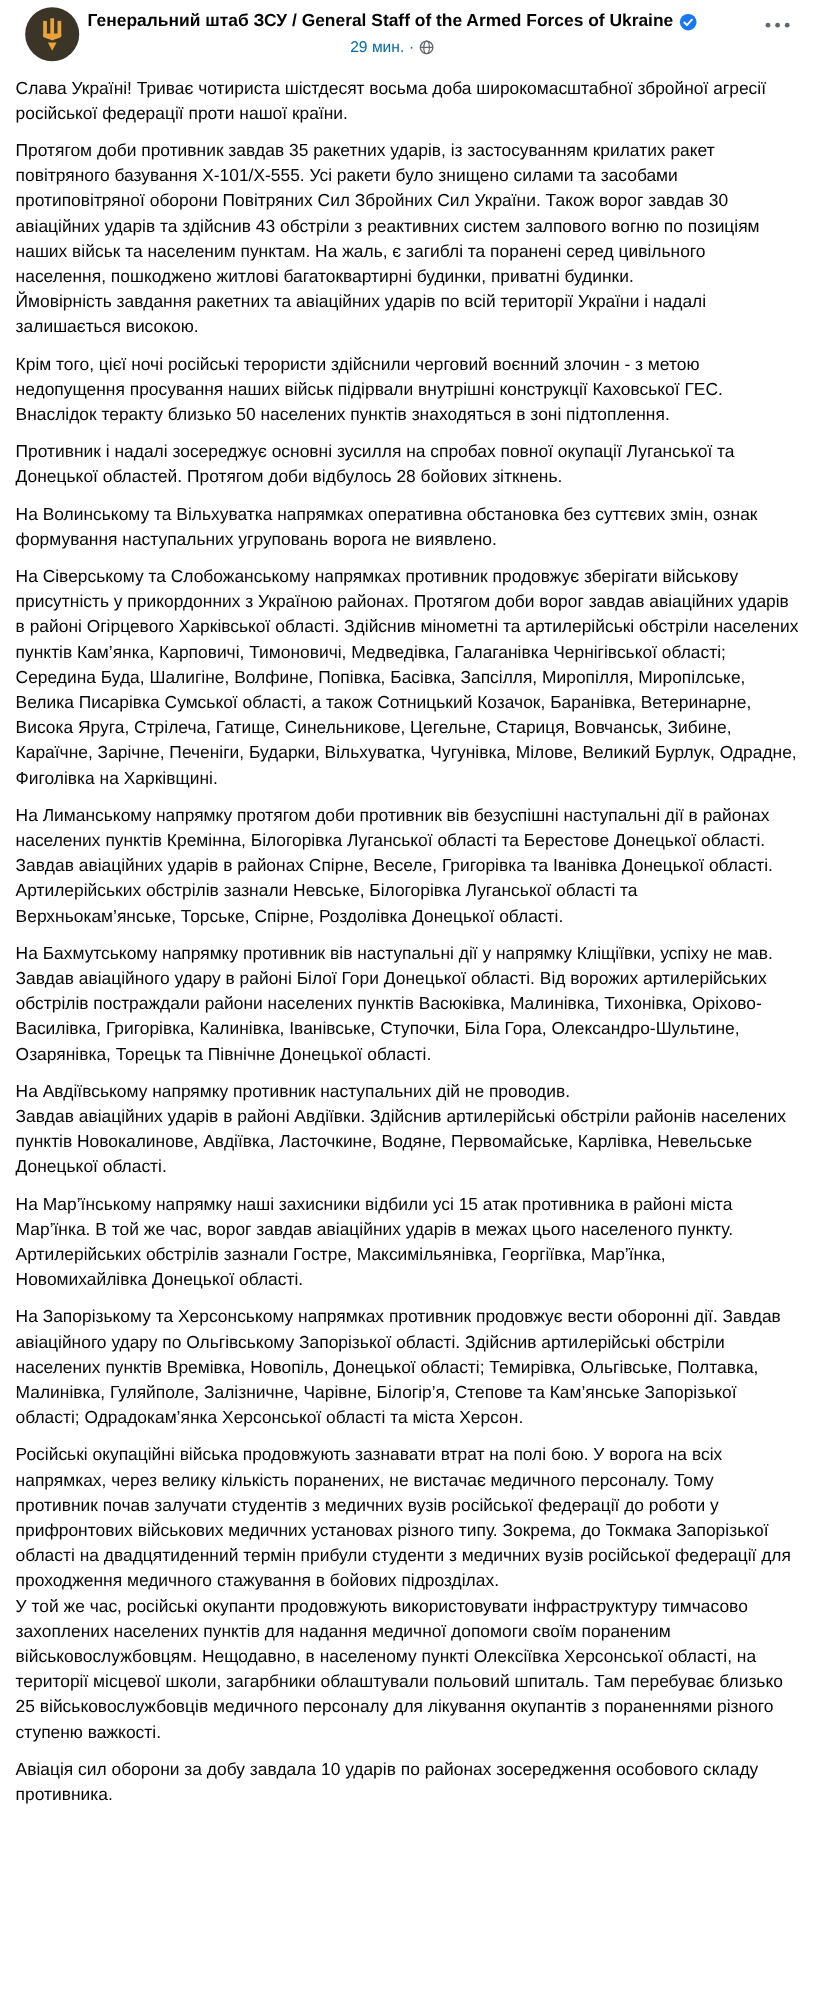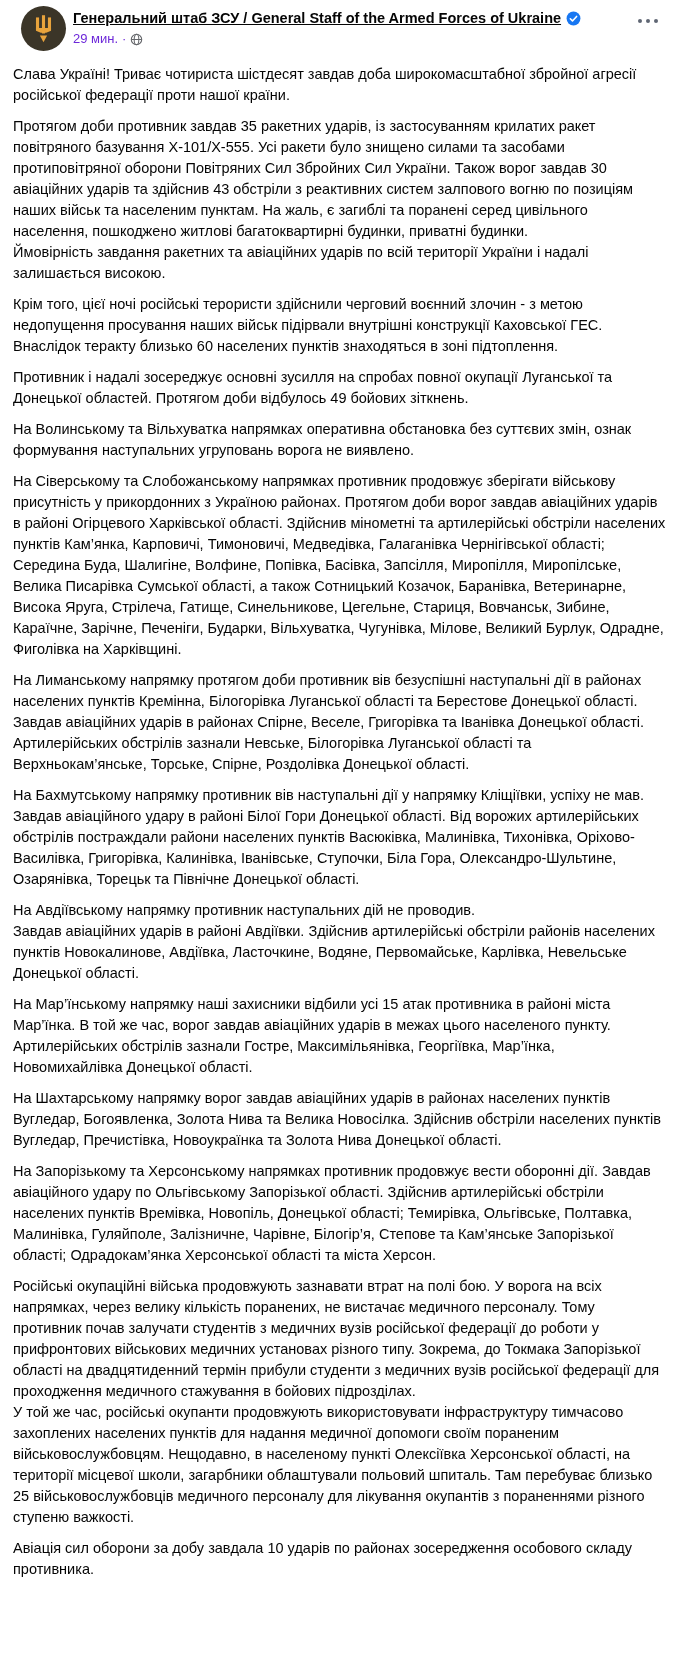--- a/index.html
+++ b/index.html
@@ -34,30 +34,30 @@
   .name-row {
     display: flex;
     align-items: center;
     gap: 5px;
     font-size: 14.5px;
     font-weight: 700;
     line-height: 19px;
     color: #050505;
     white-space: nowrap;
     cursor: pointer;
-    text-decoration: underline;
   }
   .sub-row {
     display: flex;
     align-items: center;
     gap: 4px;
     margin-top: 3px;
     font-size: 13px;
     line-height: 16px;
-    color: #6d28d9;
+    color: #0369a1;
+    justify-content: center;
   }
   .sub-row .ts { cursor: pointer; }
   .more-btn {
     position: absolute;
     top: 12px;
     right: 16px;
     background: none;
     border: none;
     padding: 6px 4px;
     cursor: pointer;
@@ -119,33 +119,32 @@
       <svg width="22" height="6" viewBox="0 0 22 6" aria-hidden="true">
         <circle cx="3" cy="3" r="2" fill="#5f6673"></circle>
         <circle cx="11" cy="3" r="2" fill="#5f6673"></circle>
         <circle cx="19" cy="3" r="2" fill="#5f6673"></circle>
       </svg>
     </button>
 
   </div>
 
   <div class="body">
-    <p>Слава Україні! Триває чотириста шістдесят завдав доба широкомасштабної збройної агресії російської федерації проти нашої країни.</p>
+    <p>Слава Україні! Триває чотириста шістдесят восьма доба широкомасштабної збройної агресії російської федерації проти нашої країни.</p>
     <p>Протягом доби противник завдав 35 ракетних ударів, із застосуванням крилатих ракет повітряного базування Х-101/Х-555. Усі ракети було знищено силами та засобами протиповітряної оборони Повітряних Сил Збройних Сил України. Також ворог завдав 30 авіаційних ударів та здійснив 43 обстріли з реактивних систем залпового вогню по позиціям наших військ та населеним пунктам. На жаль, є загиблі та поранені серед цивільного населення, пошкоджено житлові багатоквартирні будинки, приватні будинки.
 Ймовірність завдання ракетних та авіаційних ударів по всій території України і надалі залишається високою.</p>
-    <p>Крім того, цієї ночі російські терористи здійснили черговий воєнний злочин - з метою недопущення просування наших військ підірвали внутрішні конструкції Каховської ГЕС. Внаслідок теракту близько 60 населених пунктів знаходяться в зоні підтоплення.</p>
-    <p>Противник і надалі зосереджує основні зусилля на спробах повної окупації Луганської та Донецької областей. Протягом доби відбулось 49 бойових зіткнень.</p>
+    <p>Крім того, цієї ночі російські терористи здійснили черговий воєнний злочин - з метою недопущення просування наших військ підірвали внутрішні конструкції Каховської ГЕС. Внаслідок теракту близько 50 населених пунктів знаходяться в зоні підтоплення.</p>
+    <p>Противник і надалі зосереджує основні зусилля на спробах повної окупації Луганської та Донецької областей. Протягом доби відбулось 28 бойових зіткнень.</p>
     <p>На Волинському та Вільхуватка напрямках оперативна обстановка без суттєвих змін, ознак формування наступальних угруповань ворога не виявлено.</p>
     <p>На Сіверському та Слобожанському напрямках противник продовжує зберігати військову присутність у прикордонних з Україною районах. Протягом доби ворог завдав авіаційних ударів в районі Огірцевого Харківської області. Здійснив мінометні та артилерійські обстріли населених пунктів Кам’янка, Карповичі, Тимоновичі, Медведівка, Галаганівка Чернігівської області; Середина Буда, Шалигіне, Волфине, Попівка, Басівка, Запсілля, Миропілля, Миропілське, Велика Писарівка Сумської області, а також Сотницький Козачок, Баранівка, Ветеринарне, Висока Яруга, Стрілеча, Гатище, Синельникове, Цегельне, Стариця, Вовчанськ, Зибине, Караїчне, Зарічне, Печеніги, Бударки, Вільхуватка, Чугунівка, Мілове, Великий Бурлук, Одрадне, Фиголівка на Харківщині.</p>
     <p>На Лиманському напрямку протягом доби противник вів безуспішні наступальні дії в районах населених пунктів Кремінна, Білогорівка Луганської області та Берестове Донецької області. Завдав авіаційних ударів в районах Спірне, Веселе, Григорівка та Іванівка Донецької області. Артилерійських обстрілів зазнали Невське, Білогорівка Луганської області та Верхньокам’янське, Торське, Спірне, Роздолівка Донецької області.</p>
     <p>На Бахмутському напрямку противник вів наступальні дії у напрямку Кліщіївки, успіху не мав. Завдав авіаційного удару в районі Білої Гори Донецької області. Від ворожих артилерійських обстрілів постраждали райони населених пунктів Васюківка, Малинівка, Тихонівка, Оріхово-Василівка, Григорівка, Калинівка, Іванівське, Ступочки, Біла Гора, Олександро-Шультине, Озарянівка, Торецьк та Північне Донецької області.</p>
     <p>На Авдіївському напрямку противник наступальних дій не проводив.
 Завдав авіаційних ударів в районі Авдіївки. Здійснив артилерійські обстріли районів населених пунктів Новокалинове, Авдіївка, Ласточкине, Водяне, Первомайське, Карлівка, Невельське Донецької області.</p>
     <p>На Мар’їнському напрямку наші захисники відбили усі 15 атак противника в районі міста Мар’їнка. В той же час, ворог завдав авіаційних ударів в межах цього населеного пункту. Артилерійських обстрілів зазнали Гостре, Максимільянівка, Георгіївка, Мар’їнка, Новомихайлівка Донецької області.</p>
-    <p>На Шахтарському напрямку ворог завдав авіаційних ударів в районах населених пунктів Вугледар, Богоявленка, Золота Нива та Велика Новосілка. Здійснив обстріли населених пунктів Вугледар, Пречистівка, Новоукраїнка та Золота Нива Донецької області.</p>
     <p>На Запорізькому та Херсонському напрямках противник продовжує вести оборонні дії. Завдав авіаційного удару по Ольгівському Запорізької області. Здійснив артилерійські обстріли населених пунктів Времівка, Новопіль, Донецької області; Темирівка, Ольгівське, Полтавка, Малинівка, Гуляйполе, Залізничне, Чарівне, Білогір’я, Степове та Кам’янське Запорізької області; Одрадокам’янка Херсонської області та міста Херсон.</p>
     <p>Російські окупаційні війська продовжують зазнавати втрат на полі бою. У ворога на всіх напрямках, через велику кількість поранених, не вистачає медичного персоналу. Тому противник почав залучати студентів з медичних вузів російської федерації до роботи у прифронтових військових медичних установах різного типу. Зокрема, до Токмака Запорізької області на двадцятиденний термін прибули студенти з медичних вузів російської федерації для проходження медичного стажування в бойових підрозділах.
 У той же час, російські окупанти продовжують використовувати інфраструктуру тимчасово захоплених населених пунктів для надання медичної допомоги своїм пораненим військовослужбовцям. Нещодавно, в населеному пункті Олексіївка Херсонської області, на території місцевої школи, загарбники облаштували польовий шпиталь. Там перебуває близько 25 військовослужбовців медичного персоналу для лікування окупантів з пораненнями різного ступеню важкості.</p>
     <p>Авіація сил оборони за добу завдала 10 ударів по районах зосередження особового складу противника.</p>
 
   </div>
 
 </div>
 
 </body></html>

